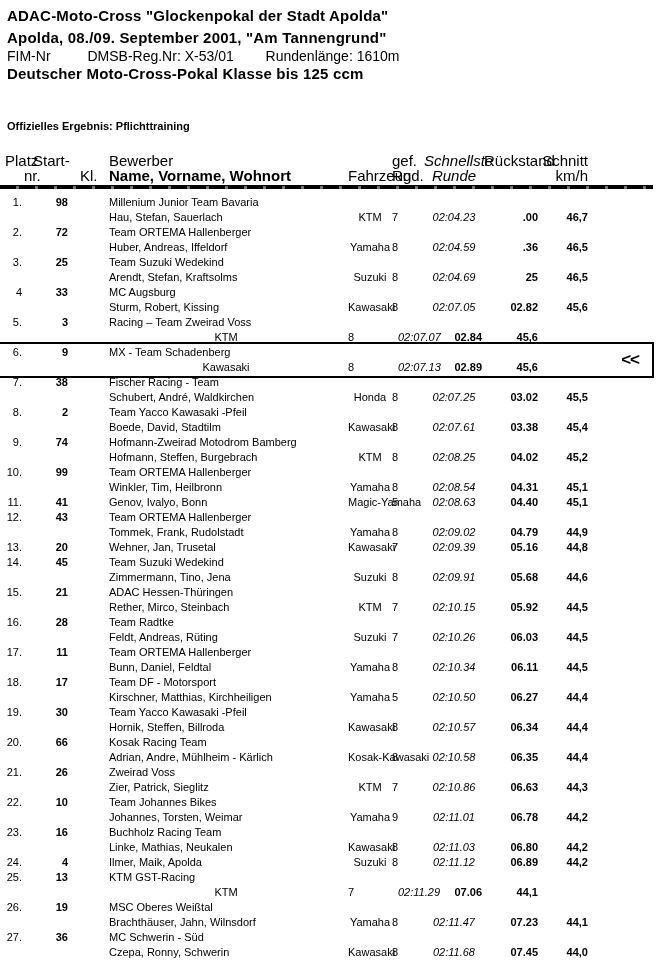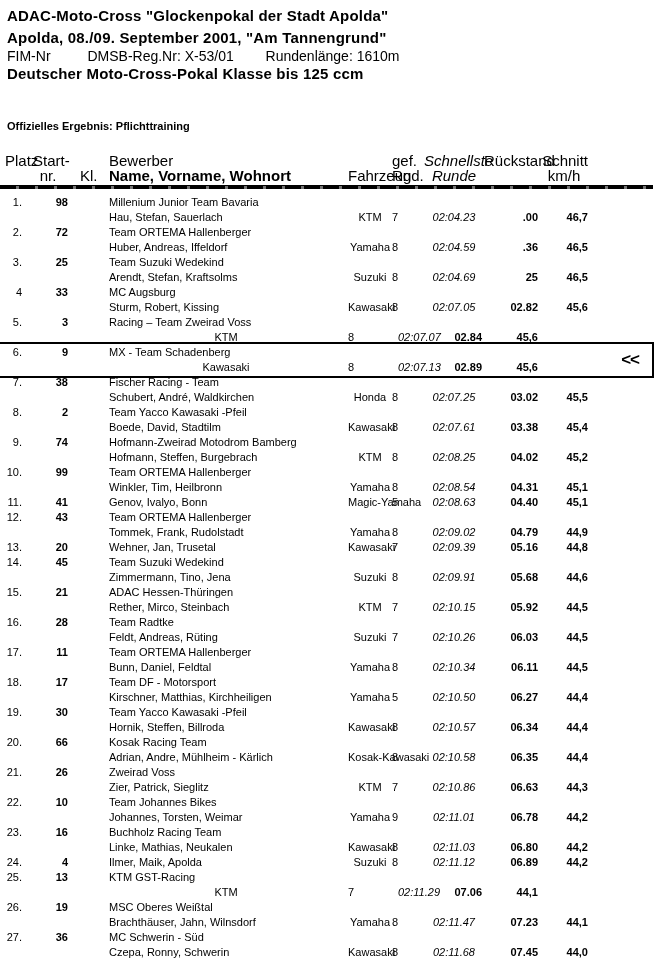--- a/index.html
+++ b/index.html
@@ -75,28 +75,28 @@
         <div class="c col-name">Bewerber</div>
         <div class="c"></div>
         <div class="c col-rnd">gef.</div>
         <div class="c col-runde">Schnellste</div>
         <div class="c ctr">Rückstand</div>
         <div class="c col-schnitt" style="font-weight:normal;">Schnitt</div>
         <div class="c"></div>
       </div>
       <div class="line">
         <div class="c"></div>
-        <div class="c" style="text-align:center;padding-left:2px;">nr.</div>
+        <div class="c" style="text-align:left;padding-left:2px;">nr.</div>
         <div class="c" style="padding-left:8px;">Kl.</div>
         <div class="c col-name bold">Name, Vorname, Wohnort</div>
         <div class="c col-fahrzeug">Fahrzeug</div>
         <div class="c col-rnd">Rnd.</div>
         <div class="c col-runde">Runde</div>
         <div class="c"></div>
-        <div class="c col-schnitt" style="font-weight:normal;text-align:center;">km/h</div>
+        <div class="c col-schnitt" style="font-weight:normal;">km/h</div>
         <div class="c"></div>
       </div>
       <div class="thead-rule"></div>
     </div>
     <div class="tbody" id="tbody">
         <div class="row">
           <div class="line">
             <div class="c col-platz">1.</div>
             <div class="c col-startnr">98</div>
             <div class="c "></div>

